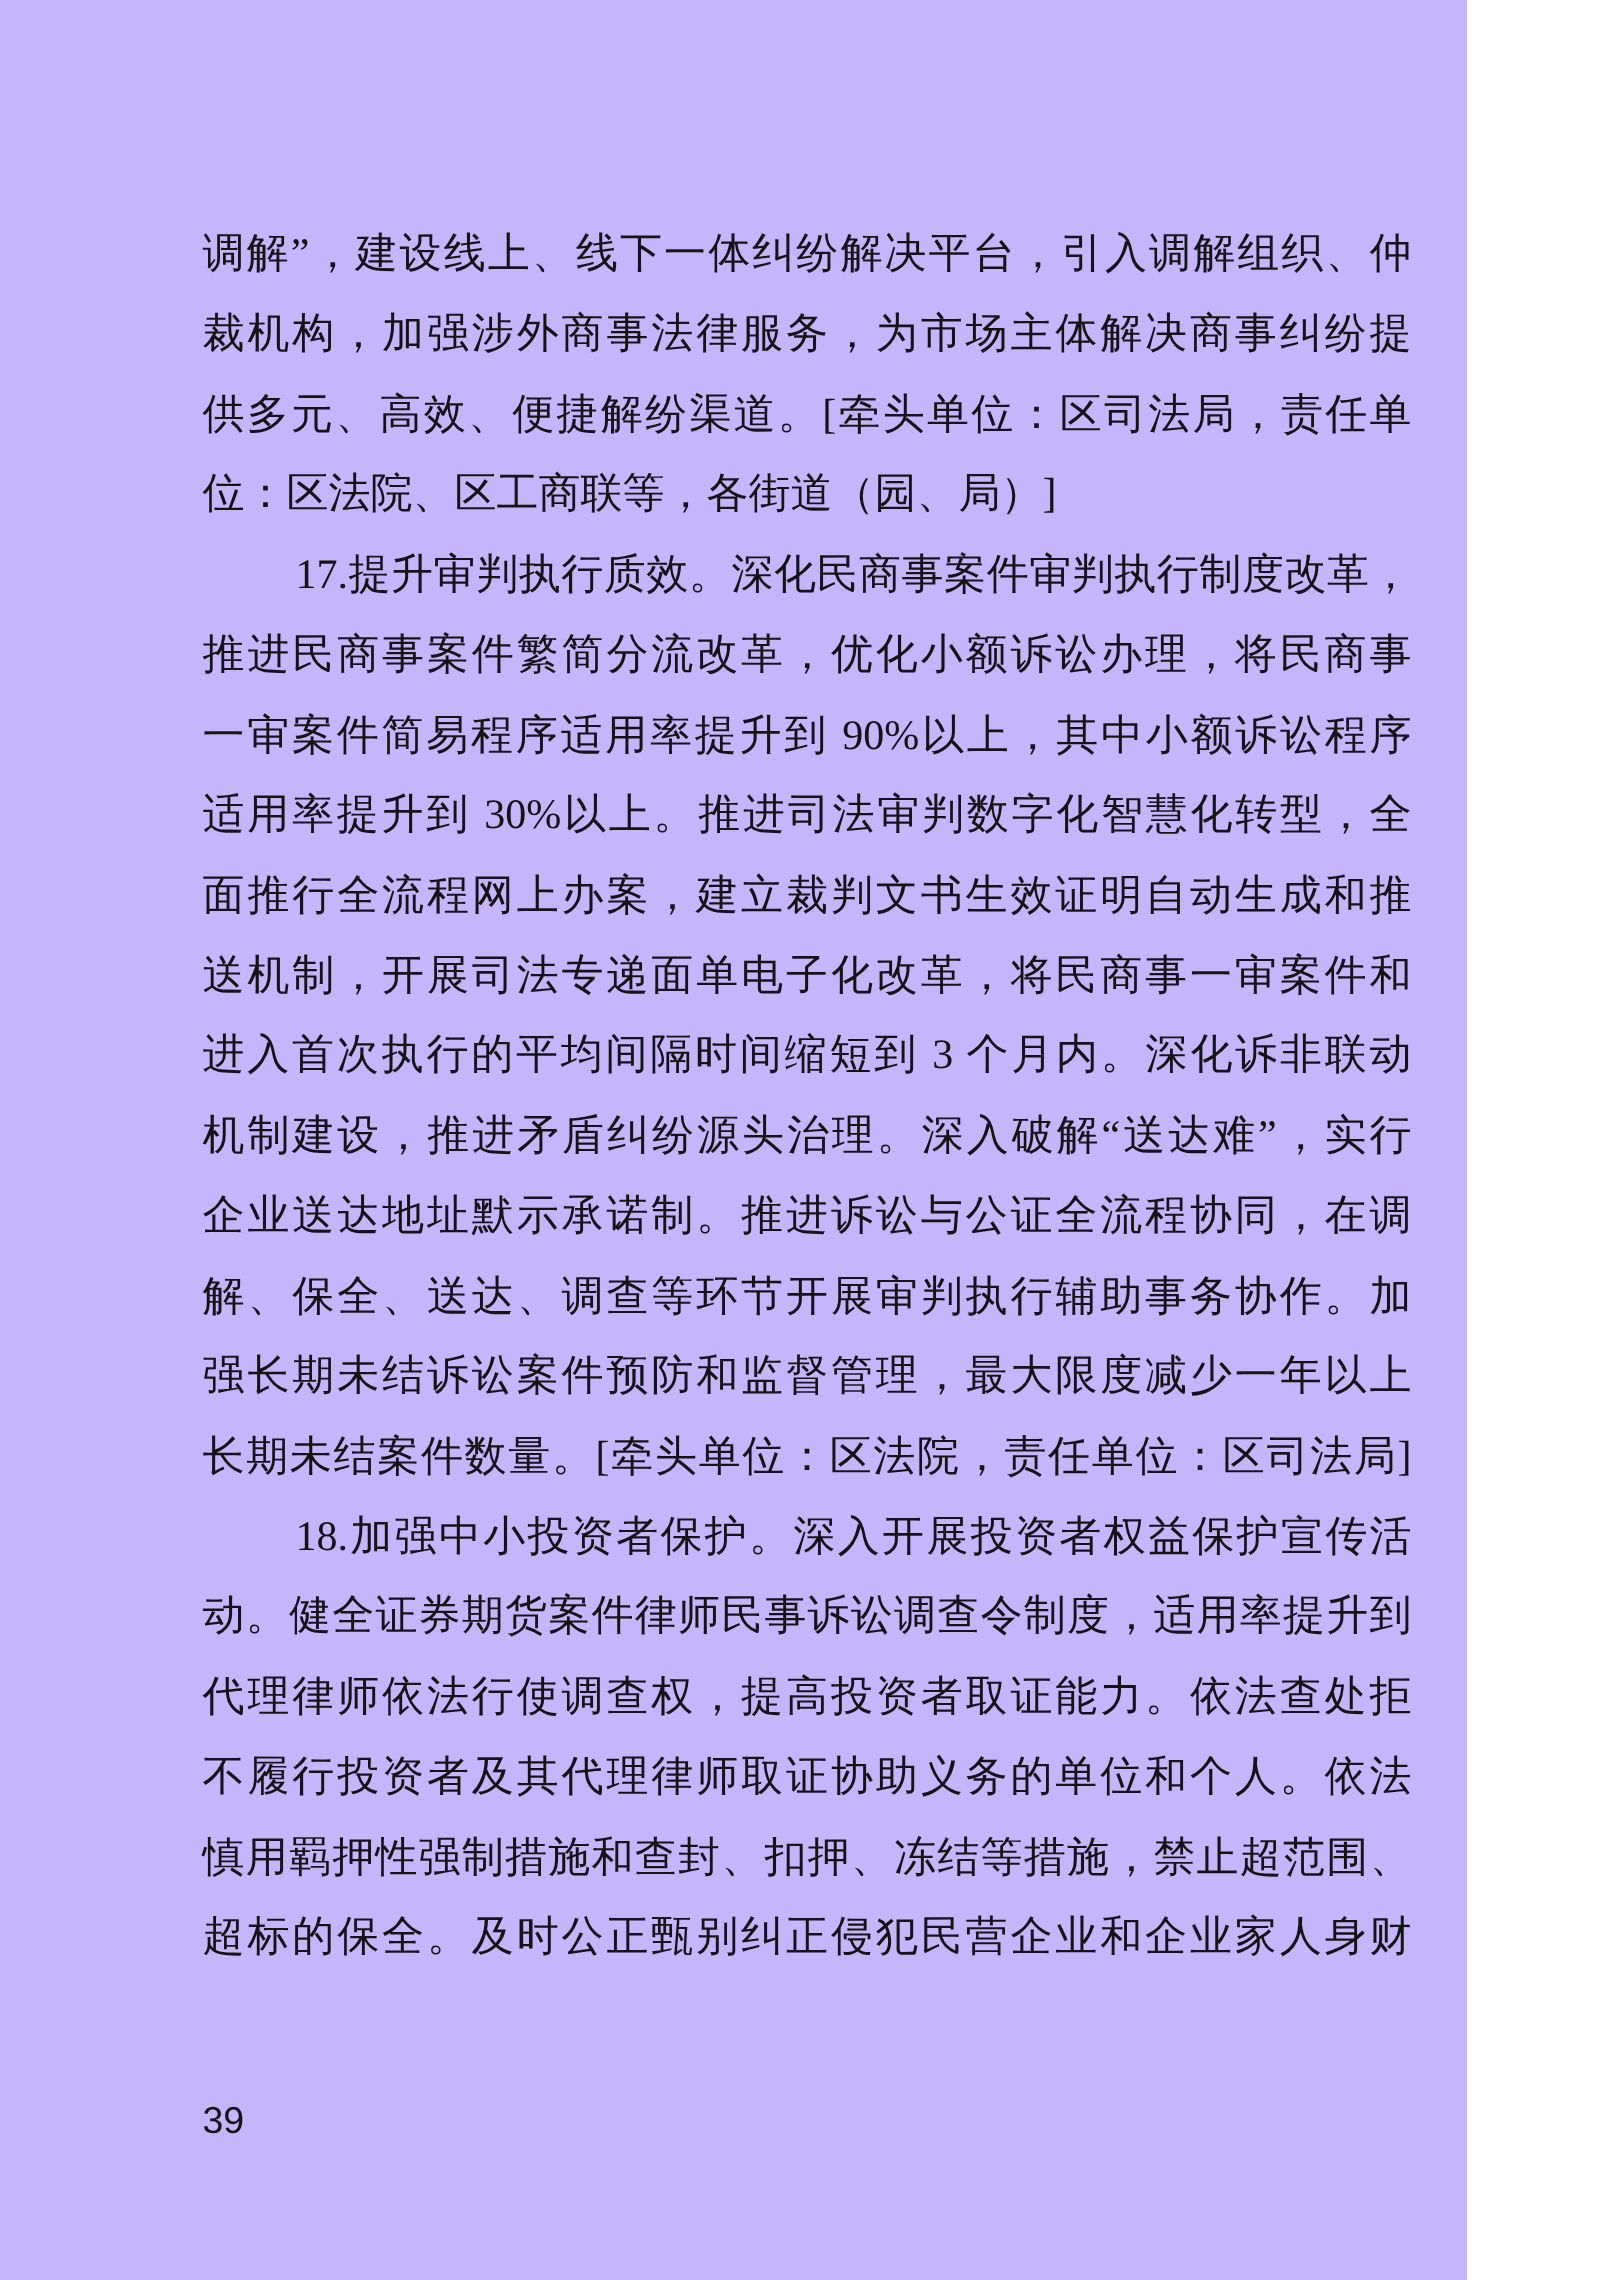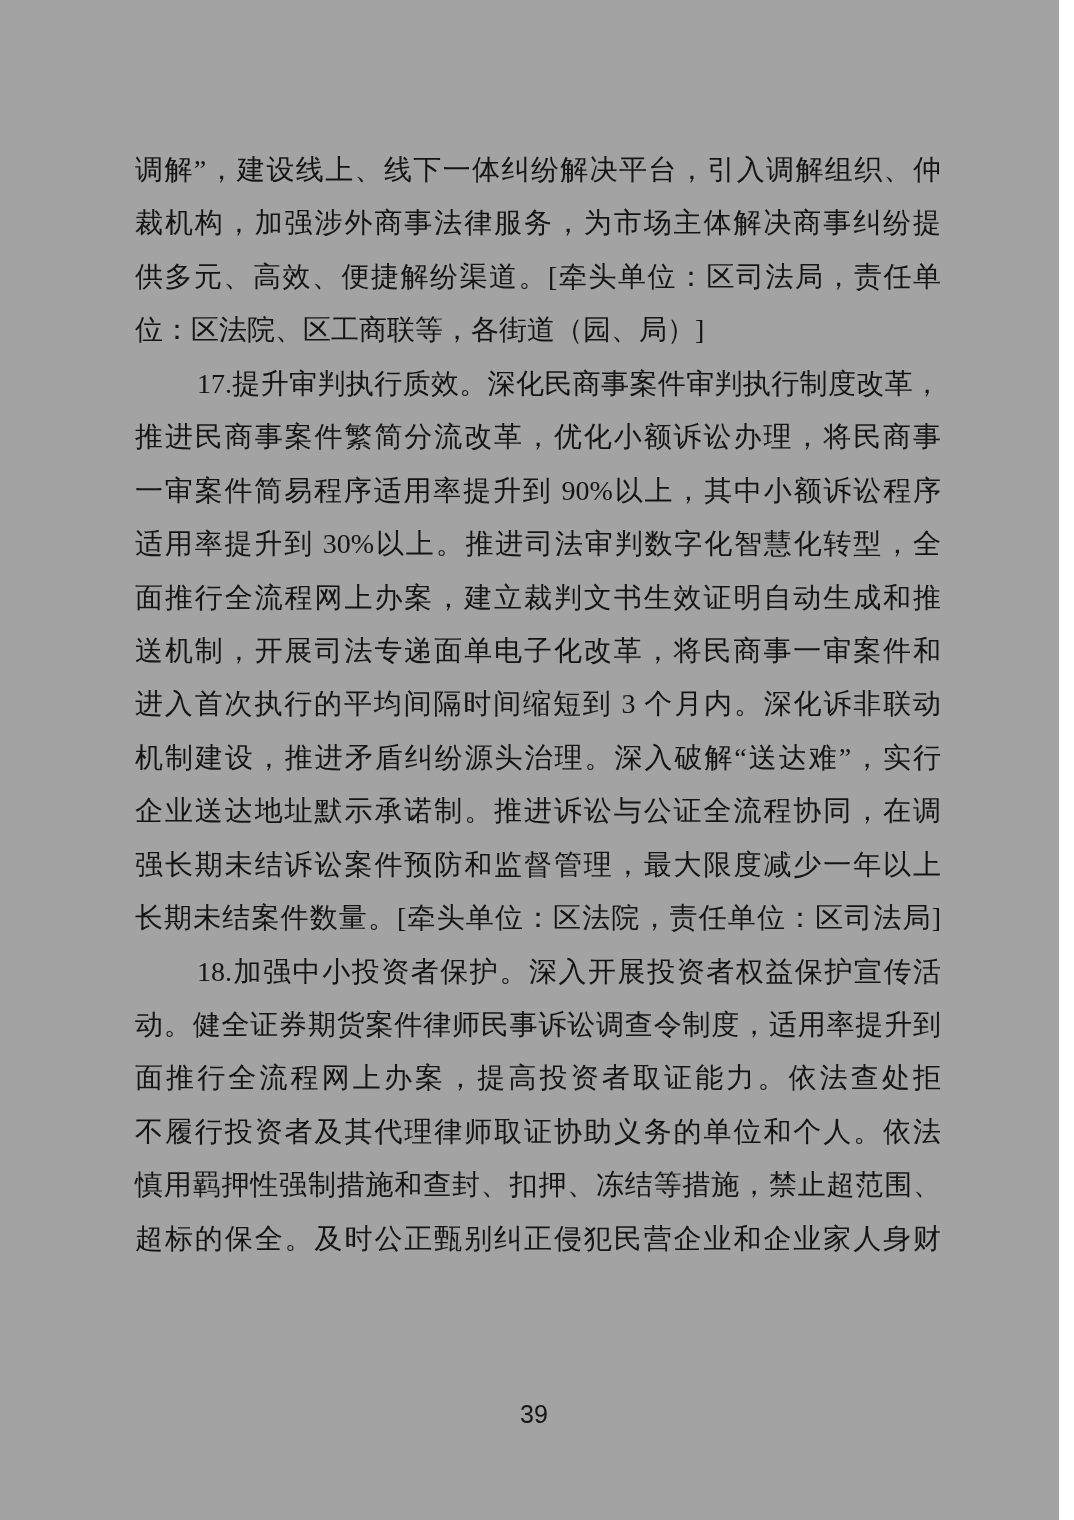--- a/index.html
+++ b/index.html
@@ -2,23 +2,23 @@
 <html><head>
 <meta charset="utf-8">
 <style>
   html, body {
     margin: 0;
     padding: 0;
     background: #ffffff;
   }
   .page {
     position: relative;
-    width: 1059px;
+    width: 978px;
     height: 1520px;
-    background: #a3a3a3;
+    background: #c4b5fd;
     overflow: hidden;
     font-family: "Liberation Serif", "DejaVu Serif", serif;
     color: #141414;
   }
   .text-block {
     position: absolute;
     left: 135px;
     top: 143px;
     width: 806px;
   }
@@ -42,21 +42,21 @@
     text-indent: 62px;
   }
   .bold {
     font-weight: normal;
   }
   .footer {
     position: absolute;
     left: 135px;
     top: 1398px;
     width: 806px;
-    text-align: center;
+    text-align: left;
     font-family: "Liberation Sans", "DejaVu Sans", sans-serif;
     font-size: 25px;
     line-height: 32px;
     color: #141414;
     padding-right: 8px;
     box-sizing: border-box;
   }
 </style>
 </head>
 <body>
@@ -72,27 +72,28 @@
       <div class="paragraph">
         <div class="line indent"><span class="bold">17.提升审判执行质效。</span><span>深化民商事案件审判执行制度改革，</span></div>
         <div class="line"><span>推进民商事案件繁简分流改革，优化小额诉讼办理，将民商事</span></div>
         <div class="line"><span>一审案件简易程序适用率提升到 90%以上，其中小额诉讼程序</span></div>
         <div class="line"><span>适用率提升到 30%以上。推进司法审判数字化智慧化转型，全</span></div>
         <div class="line"><span>面推行全流程网上办案，建立裁判文书生效证明自动生成和推</span></div>
         <div class="line"><span>送机制，开展司法专递面单电子化改革，将民商事一审案件和</span></div>
         <div class="line"><span>进入首次执行的平均间隔时间缩短到 3 个月内。深化诉非联动</span></div>
         <div class="line"><span>机制建设，推进矛盾纠纷源头治理。深入破解“送达难”，实行</span></div>
         <div class="line"><span>企业送达地址默示承诺制。推进诉讼与公证全流程协同，在调</span></div>
+        <div class="line"><span>解、保全、送达、调查等环节开展审判执行辅助事务协作。加</span></div>
         <div class="line"><span>强长期未结诉讼案件预防和监督管理，最大限度减少一年以上</span></div>
         <div class="line"><span>长期未结案件数量。[牵头单位：区法院，责任单位：区司法局]</span></div>
       </div>
       <div class="paragraph">
         <div class="line indent"><span class="bold">18.加强中小投资者保护。</span><span>深入开展投资者权益保护宣传活</span></div>
         <div class="line"><span>动。健全证券期货案件律师民事诉讼调查令制度，适用率提升到</span></div>
-        <div class="line"><span>面推行全流程网上办案，提高投资者取证能力。依法查处拒</span></div>
+        <div class="line"><span>代理律师依法行使调查权，提高投资者取证能力。依法查处拒</span></div>
         <div class="line"><span>不履行投资者及其代理律师取证协助义务的单位和个人。依法</span></div>
         <div class="line"><span>慎用羁押性强制措施和查封、扣押、冻结等措施，禁止超范围、</span></div>
         <div class="line"><span>超标的保全。及时公正甄别纠正侵犯民营企业和企业家人身财</span></div>
       </div>
     </div>
   <div class="footer">
     <span>39</span>
   </div>
 </div>
 

